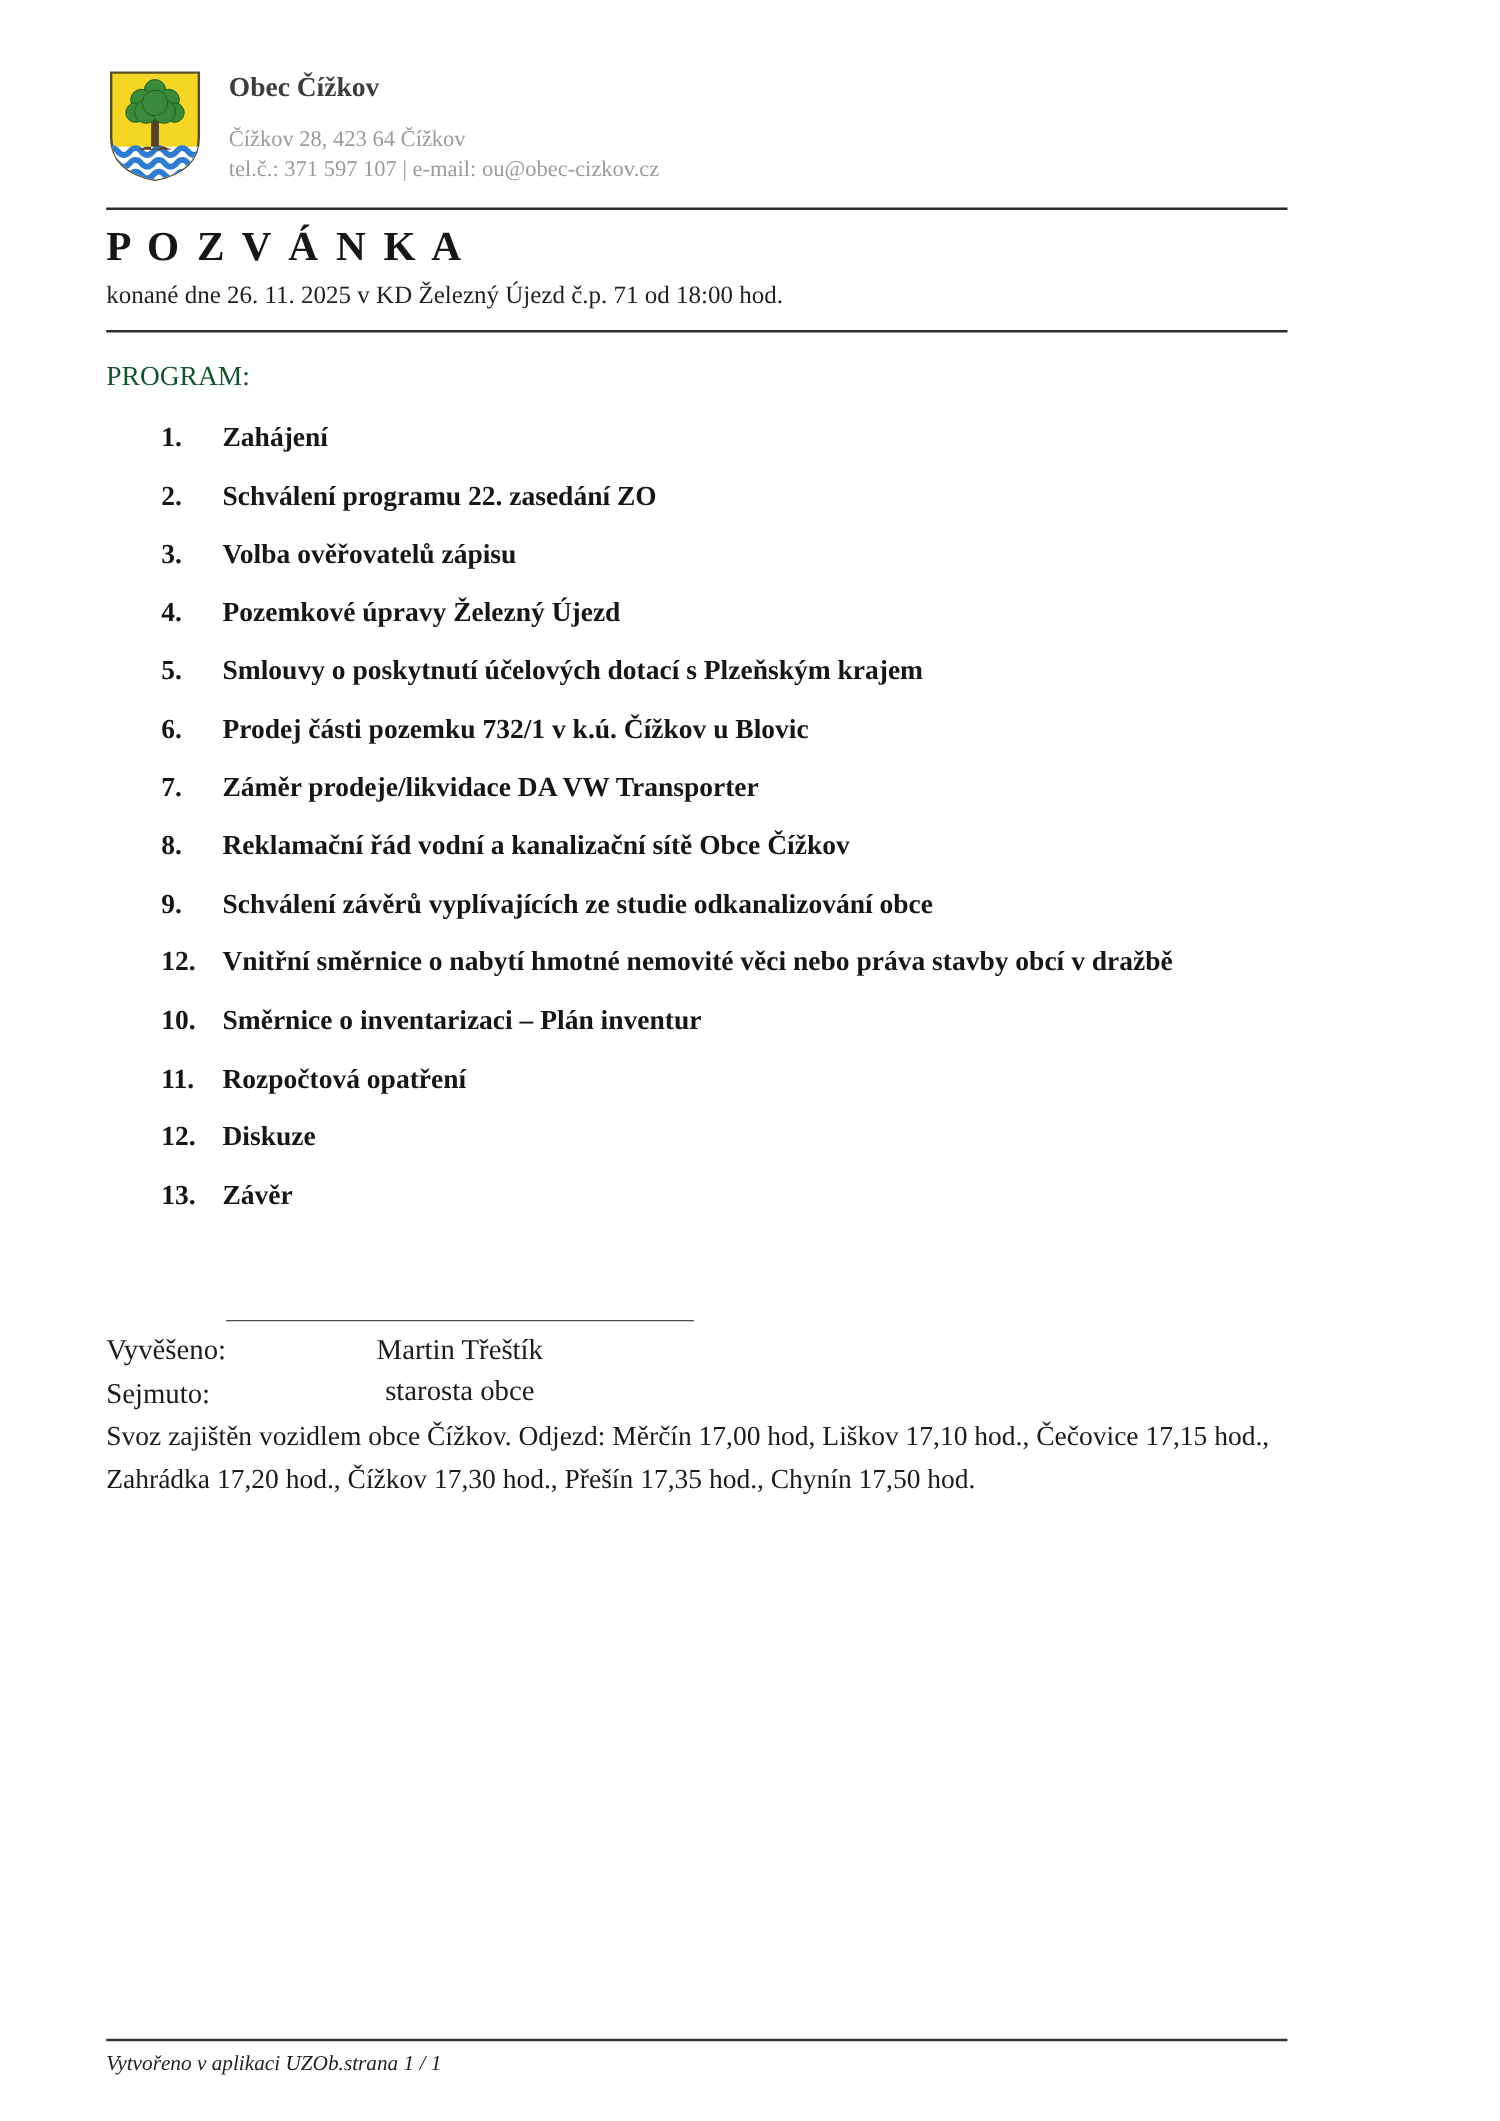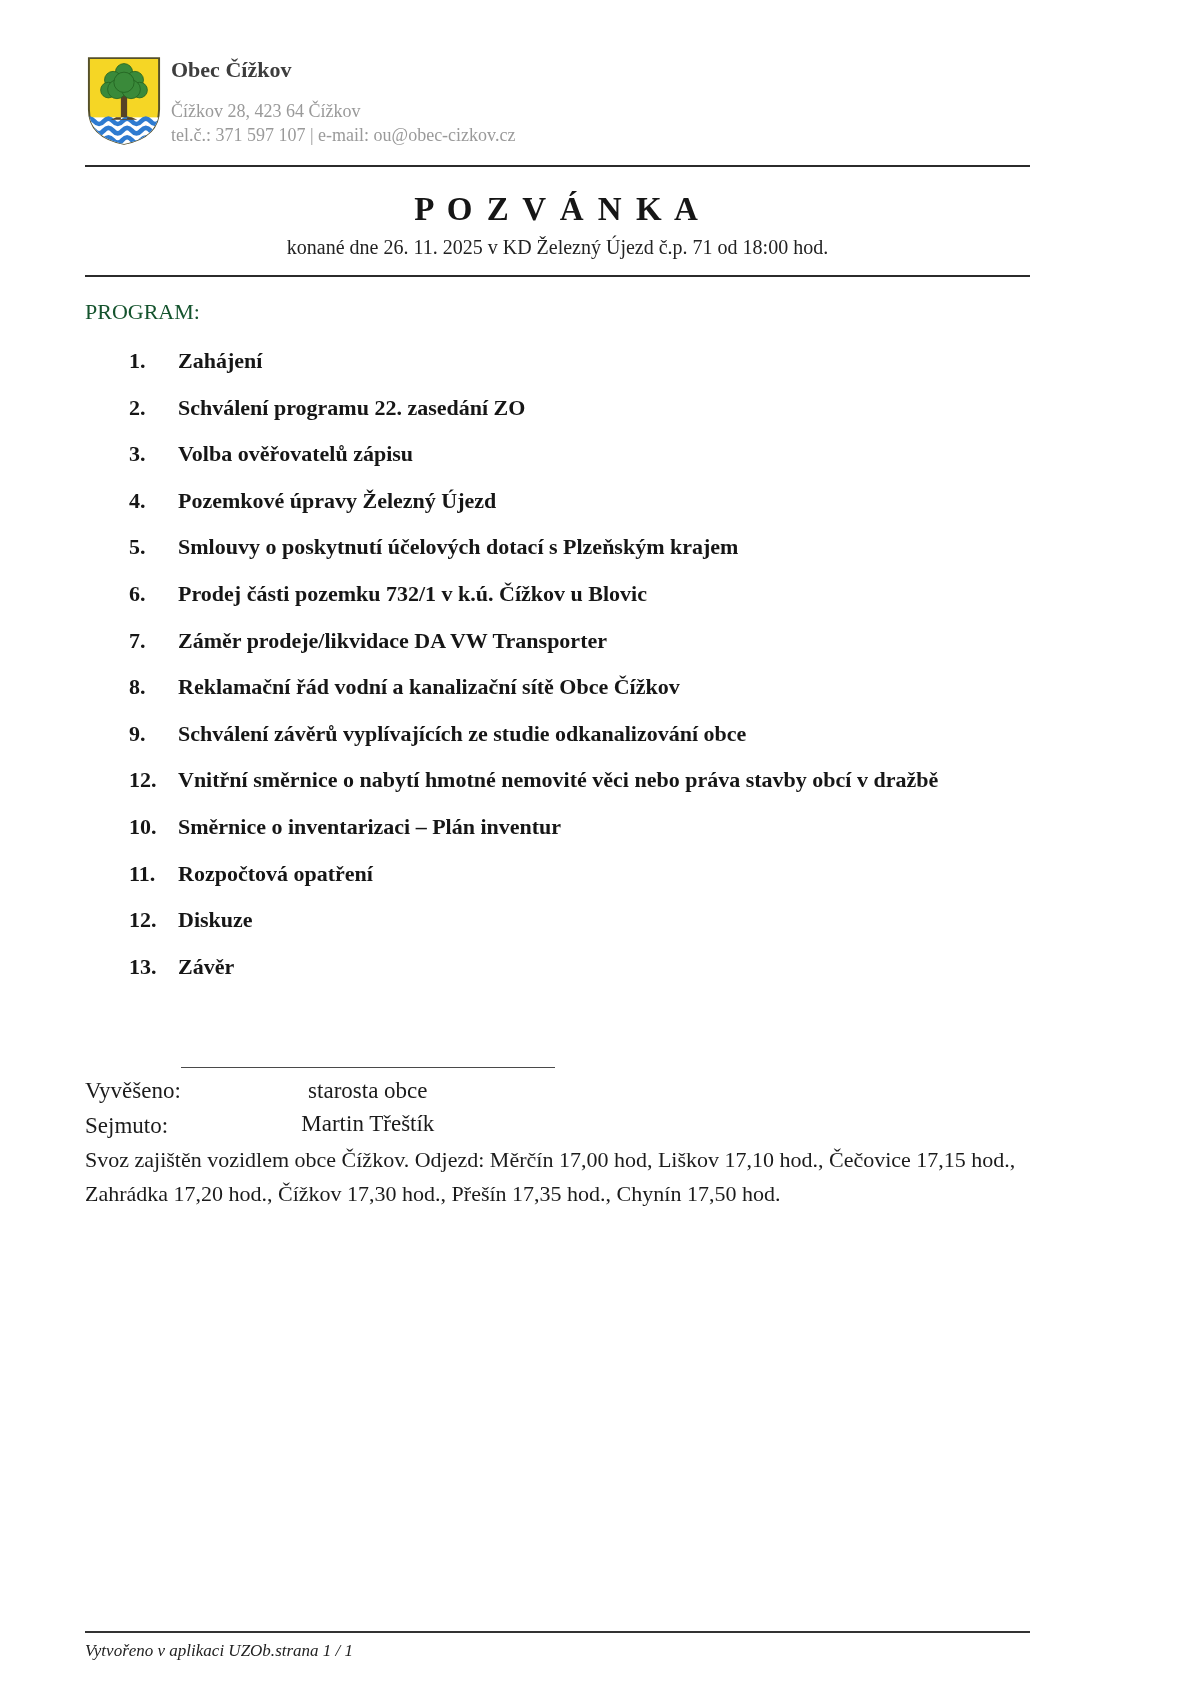--- a/index.html
+++ b/index.html
@@ -9,32 +9,32 @@
     height: 1697px;
     background: #ffffff;
     position: relative;
     padding: 55px 170px 0 85px;
     font-family: "Liberation Serif", serif;
     color: #1b1b1b;
     overflow: hidden;
   }
 
   
-  .letterhead { display: flex; align-items: flex-start; gap: 8px; }
+  .letterhead { display: flex; align-items: flex-start; gap: 20px; }
   .logo-wrap { flex: none; }
   .org-block { padding-top: 2px; }
   .org-name { font-size: 22px; font-weight: bold; color: #3d3d3d; margin-bottom: 16px; }
   .org-address, .org-contact { font-size: 18px; color: #9a9a9a; line-height: 1.35; }
 
   .rule { border: none; border-top: 2px solid #2b2b2b; }
   .rule-top { margin-top: 14px; }
   .rule-mid { margin-top: 16px; }
 
   
-  .title-block { text-align: center; margin-top: 24px; }
+  .title-block { text-align: left; margin-top: 12px; }
   .doc-title { font-size: 33px; font-weight: bold; letter-spacing: 3px; color: #161616; }
   .doc-subtitle { font-size: 23px; font-weight: bold; margin-top: 10px; color: #1b1b1b; }
   .doc-details { font-size: 20px; margin-top: 8px; color: #222222; }
 
   
   .program-heading { font-size: 22px; font-weight: normal; margin-top: 22px; color: #14532d; }
   .program-list { list-style: none; margin: 22px 0 0 44px; }
   .program-item { display: flex; font-size: 22px; font-weight: bold; line-height: 1.3; margin-bottom: 18px; color: #161616; }
   .program-num { flex: none; width: 49px; }
   .program-text { flex: 1; }
@@ -166,22 +166,22 @@
       <span class="program-text">Závěr</span>
     </li>
   </ol>
 
   <div class="sign-row">
     <div class="posted-block">
       <div>Vyvěšeno:</div>
       <div>Sejmuto:</div>
     </div>
     <div class="signature-block">
+      <div>Martin Třeštík</div>
       <div>starosta obce</div>
-      <div>Martin Třeštík</div>
     </div>
   </div>
 
   <p class="transport-note">Svoz zajištěn vozidlem obce Čížkov. Odjezd: Měrčín 17,00 hod, Liškov 17,10 hod., Čečovice 17,15 hod., Zahrádka 17,20 hod., Čížkov 17,30 hod., Přešín 17,35 hod., Chynín 17,50 hod.</p>
 
   <footer class="page-footer">
     <span>Vytvořeno v aplikaci UZOb.</span>
     <span>strana 1 / 1</span>
   </footer>
 

